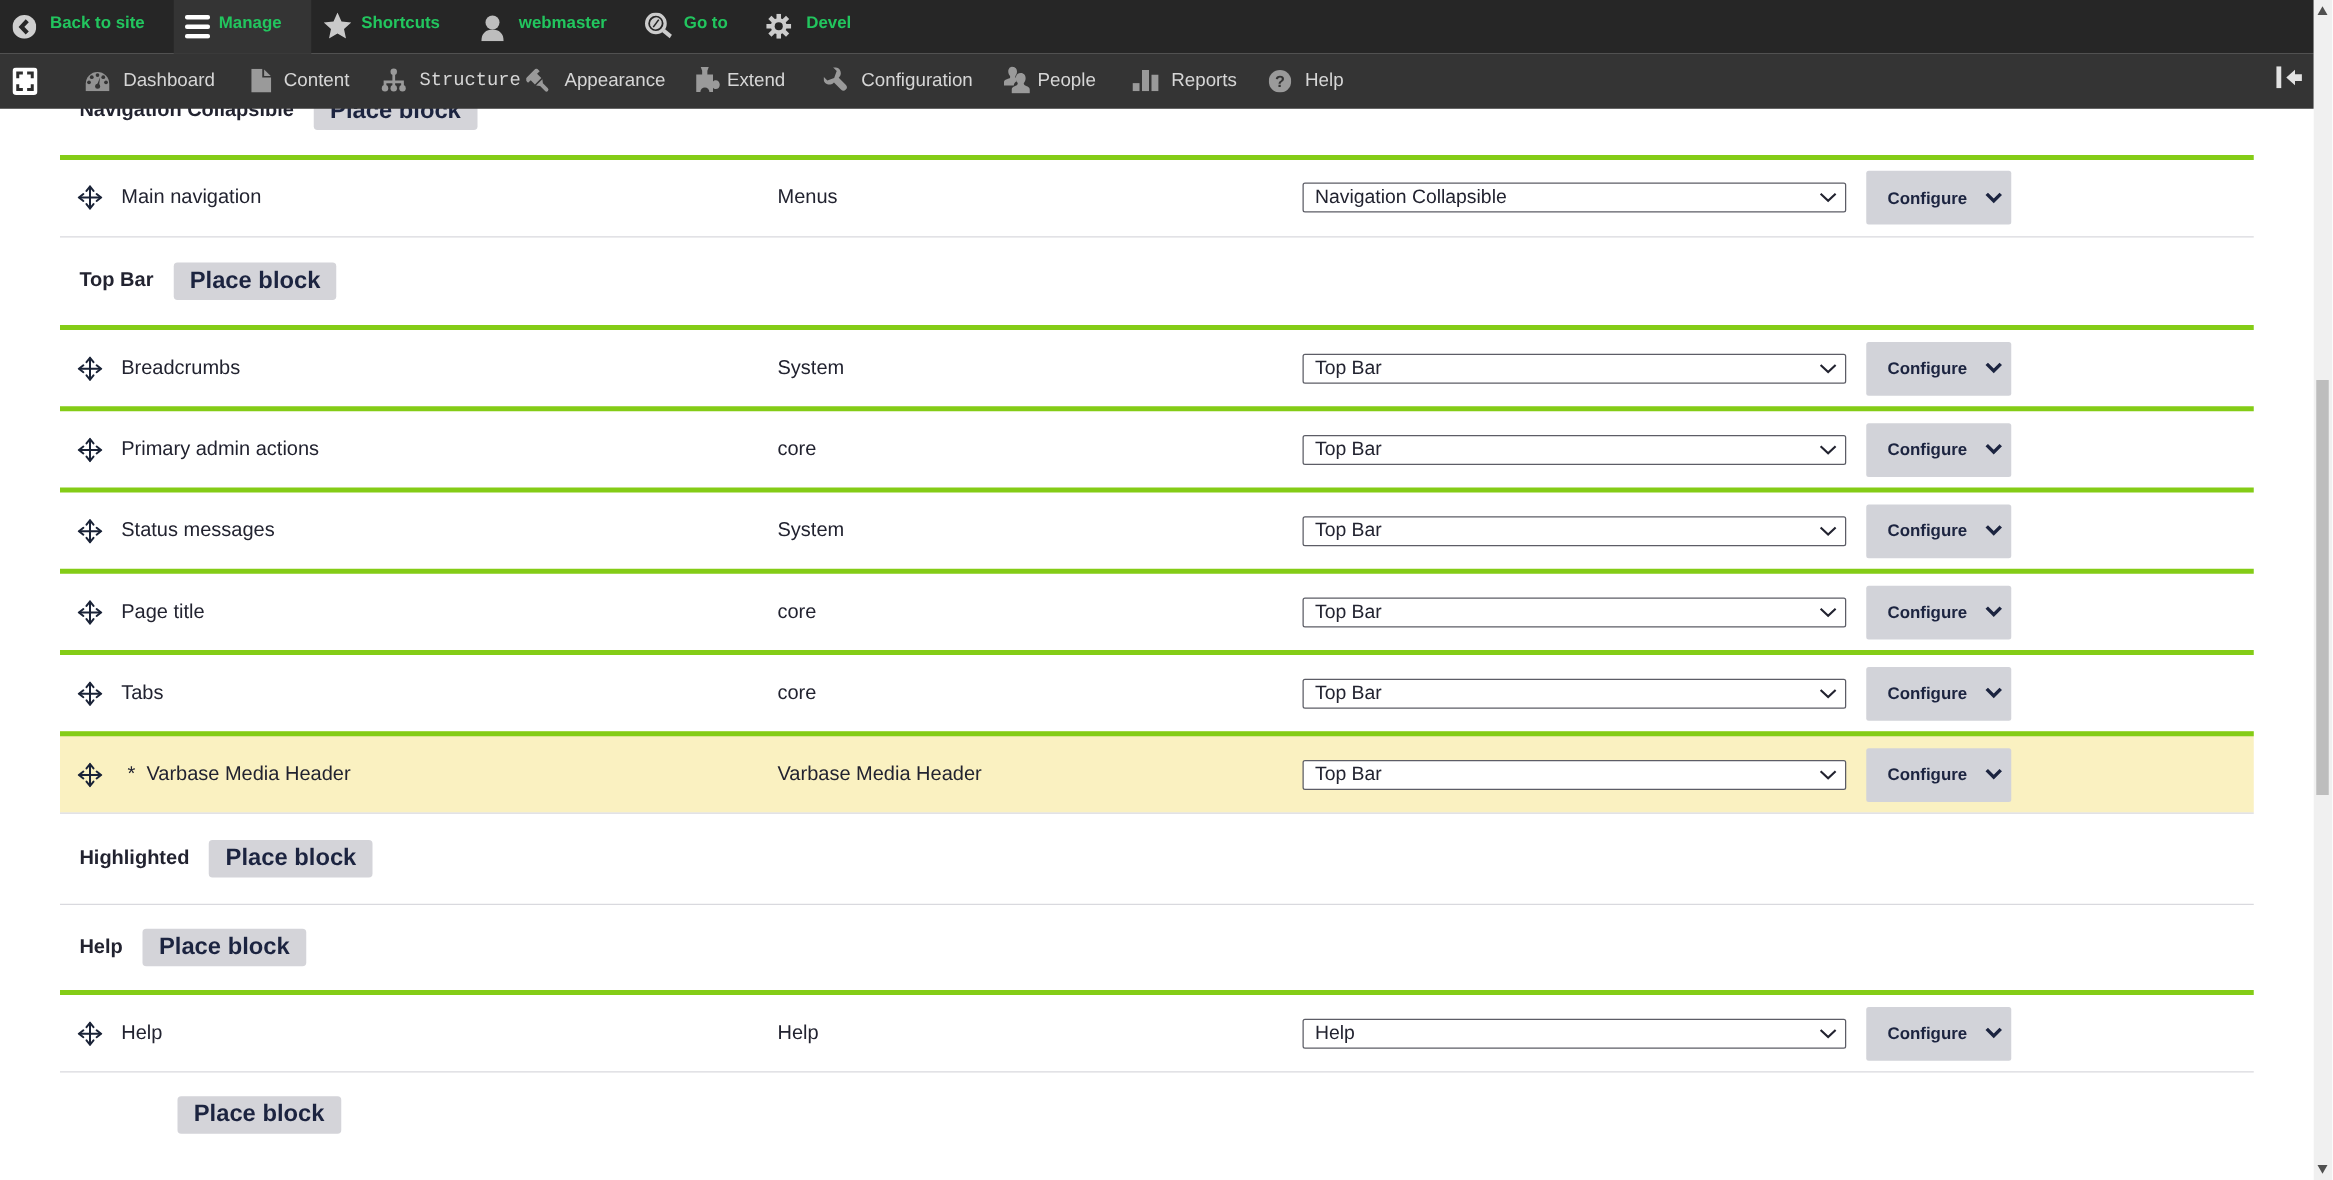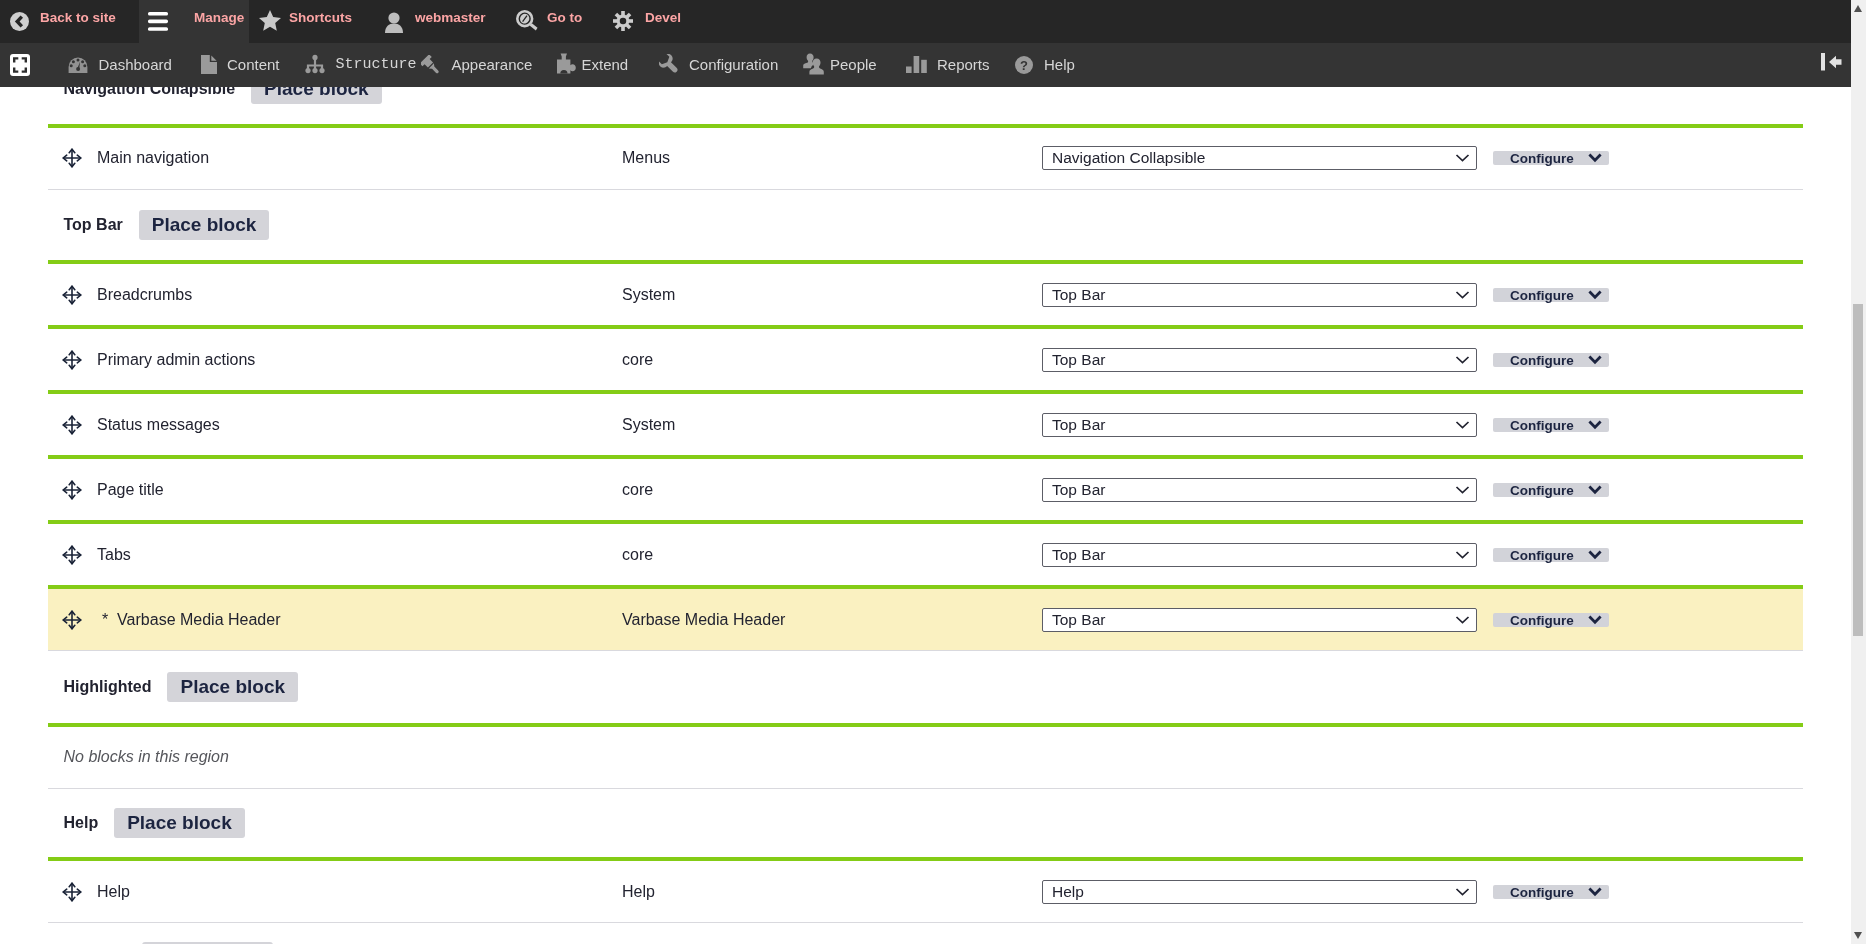--- a/index.html
+++ b/index.html
@@ -1,21 +1,21 @@
 <!DOCTYPE html>
 <html><head>
 <meta charset="utf-8">
 <style>
   * { box-sizing: border-box; margin: 0; padding: 0; }
   html,body { width:1866px; height:944px; overflow:hidden; }
   body { font-family:"Liberation Sans", sans-serif; background:#fff; position:relative; }
 
   
   .tb1 { position:absolute; top:0; left:0; width:1851px; height:43px; background:#262626; z-index:50; }
-  .tb1 .item { position:absolute; top:0; height:35px; display:flex; align-items:center; color:#fca5a5;
+  .tb1 .item { position:absolute; top:0; height:35px; display:flex; align-items:center; color:#22c55e;
                font-size:13.5px; font-weight:bold; }
   .tb1 .icon { position:absolute; }
   .manage-tab { position:absolute; left:139px; top:0; width:110px; height:43px; background:#343434; }
 
   
   .tb2 { position:absolute; top:43px; left:0; width:1851px; height:44px; background:#343434; z-index:50; }
   .tb2 span.lbl { position:absolute; top:0; height:44px; line-height:44px; color:#d6d6d6; font-size:15px; }
   .tb2 svg { position:absolute; }
 
   
@@ -36,21 +36,21 @@
   .brow { position:relative; height:65px; border-top:4px solid #84cc16; }
   .brow.hl { background:#faf1c1; }
   .brow .drag { position:absolute; left:13.5px; top:50%; transform:translateY(-50%); }
   .brow .title { position:absolute; left:49px; top:50%; transform:translateY(-50%); font-size:16px; white-space:nowrap; }
   .brow .title.star { left:54px; }
   .brow .cat { position:absolute; left:574px; top:50%; transform:translateY(-50%); font-size:16px; }
   .fakesel { position:absolute; left:994px; top:50%; transform:translateY(-50%); width:435px; height:24px;
              border:1px solid #5c5d66; border-radius:2px; background:#fff; }
   .fakesel .seltxt { position:absolute; left:9px; top:50%; transform:translateY(-50%); font-size:15.5px; color:#222330; }
   .fakesel svg { position:absolute; right:6px; top:50%; transform:translateY(-50%); }
-  .cfg { position:absolute; left:1445px; top:50%; transform:translateY(-50%); width:116px; height:14px;
+  .cfg { position:absolute; left:1445px; top:50%; transform:translateY(-50%); width:116px; height:43px;
          background:#d2d3d9; border-radius:2px; }
   .cfg .ctxt { position:absolute; left:17px; top:50%; transform:translateY(-50%); font-size:13.5px; font-weight:bold; color:#1c2440; }
   .cfg svg { position:absolute; right:7px; top:50%; transform:translateY(-50%); }
   .noblocks { position:absolute; left:15.5px; top:50%; transform:translateY(-50%); font-size:16px; font-style:italic; color:#55565b; }
 </style>
 </head>
 <body>
 
 <div class="content">
 
@@ -261,23 +261,20 @@
           <path d="M1.4 1.6 L7 7.2 L12.6 1.6" fill="none" stroke="#1c2440" stroke-width="2.8"></path>
         </svg>
       </span>
   </div>
   <div class="trow bt" style="height:72.5px;">
     <div class="hwrap">
         <h3>Highlighted</h3>
         <span class="btn">Place block</span>
       </div>
   </div>
-  <div class="brow" style="height:65px;">
-    <span class="noblocks">No blocks in this region</span>
-  </div>
   <div class="trow bt" style="height:69.5px;">
     <div class="hwrap">
         <h3>Help</h3>
         <span class="btn">Place block</span>
       </div>
   </div>
   <div class="brow">
     <span class="drag">
         <svg width="20" height="20" viewBox="0 0 20 20" style="display:block;">
           <g stroke="#1a2337" stroke-width="1.6" fill="none" stroke-linecap="round" stroke-linejoin="miter">
@@ -306,21 +303,21 @@
       </span>
   </div>
   <div class="trow bt">
     <span class="btn" style="position:absolute; left:94px; top:19px;">Place block</span>
   </div>
 </div>
 
 <div class="tb1">
   <div class="manage-tab"></div>
   <div class="item" style="left:40px;">Back to site</div>
-  <div class="item" style="left:175px;margin-left:19px;">Manage</div>
+  <div class="item" style="left:175px;">Manage</div>
   <div class="item" style="left:289px;">Shortcuts</div>
   <div class="item" style="left:415px;">webmaster</div>
   <div class="item" style="left:547px;">Go to</div>
   <div class="item" style="left:645px;">Devel</div>
   <svg class="icon" style="left:10px;top:11.5px;" width="19" height="19" viewBox="0 0 19 19">
 <circle cx="9.5" cy="9.5" r="9.5" fill="#cfcfcf"></circle>
 <path d="M11.8 4.6 L7.2 9.5 L11.8 14.4" fill="none" stroke="#262626" stroke-width="3.4"></path>
 </svg>
     <svg class="icon" style="left:148px;top:12px;" width="20" height="19" viewBox="0 0 20 19">
 <g fill="#fff">

